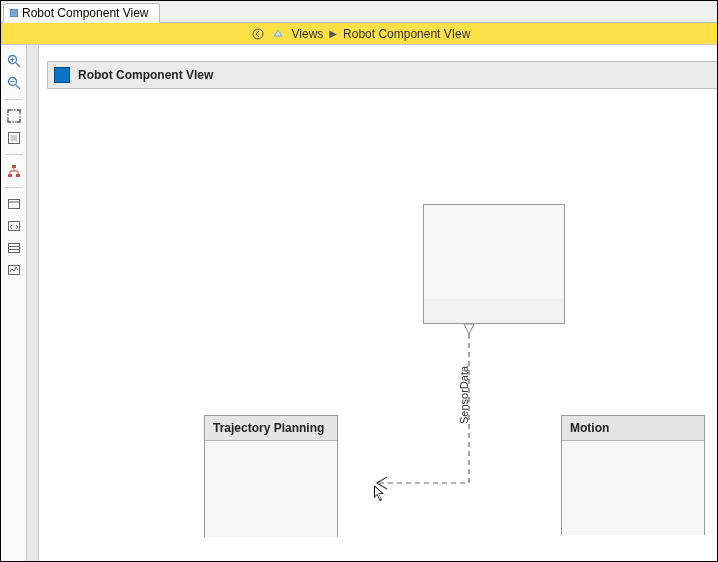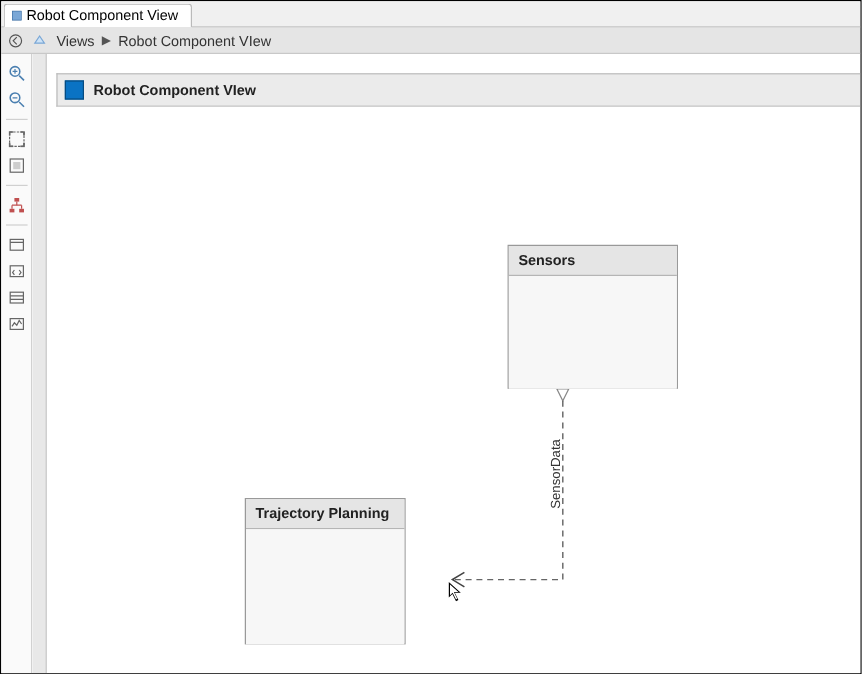--- a/index.html
+++ b/index.html
@@ -36,26 +36,27 @@
     top: 1px;
   }
   .tab-icon {
     width: 8px; height: 8px;
     display: inline-block;
   }
   .tab-icon svg { width: 8px; height: 8px; display:block; }
   
   .breadcrumb-row {
     height: 22px;
-    background: #e5e5e5;
+    background: #fde047;
     border-bottom: 1px solid #c8c8c8;
     display: flex;
     align-items: center;
     padding-left: 4px;
     gap: 4px;
+    justify-content: center;
   }
   .bc-icon {
     width: 16px; height: 16px;
     display: flex; align-items: center; justify-content: center;
     color: #555;
   }
   .bc-sep { color: #555; font-size: 10px; }
   .bc-item { color: #333; padding: 0 2px; }
   
   .main {
@@ -298,29 +299,32 @@
         <polygon points="417,235 427,235 422,245" fill="#fff" stroke="#888" stroke-width="1"></polygon>
 
         <path d="M 422 245 L 422 394 L 332 394" fill="none" stroke="#666" stroke-width="1.2" stroke-dasharray="5 4"></path>
 
         <polyline points="340,388 330,394 340,400" fill="none" stroke="#444" stroke-width="1.3"></polyline>
       </svg>
 
       <div class="connector-label" style="left:411px; top:335px;">SensorData</div>
 
       <div class="component comp-sensors">
-        <div class="comp-header">Sensors</div>
         <div class="comp-body"></div>
       </div>
 
       <div class="component comp-traj">
         <div class="comp-header">Trajectory Planning</div>
         <div class="comp-body"></div>
       </div>
 
+      <div class="component comp-motion">
+        <div class="comp-header">Motion</div>
+        <div class="comp-body"></div>
+      </div>
 
       <div class="cursor" style="left:326px; top:395px;">
         <svg width="14" height="18" viewBox="0 0 14 18">
           <polygon points="1,1 1,14 4,11 7,17 9,16 6,10 11,10" fill="#000"></polygon>
           <polygon points="2,3 2,12 4.2,10 7,15.5 8,15 5.3,9.3 9,9.3" fill="#fff"></polygon>
         </svg>
       </div>
 
     </div>
   </div>

